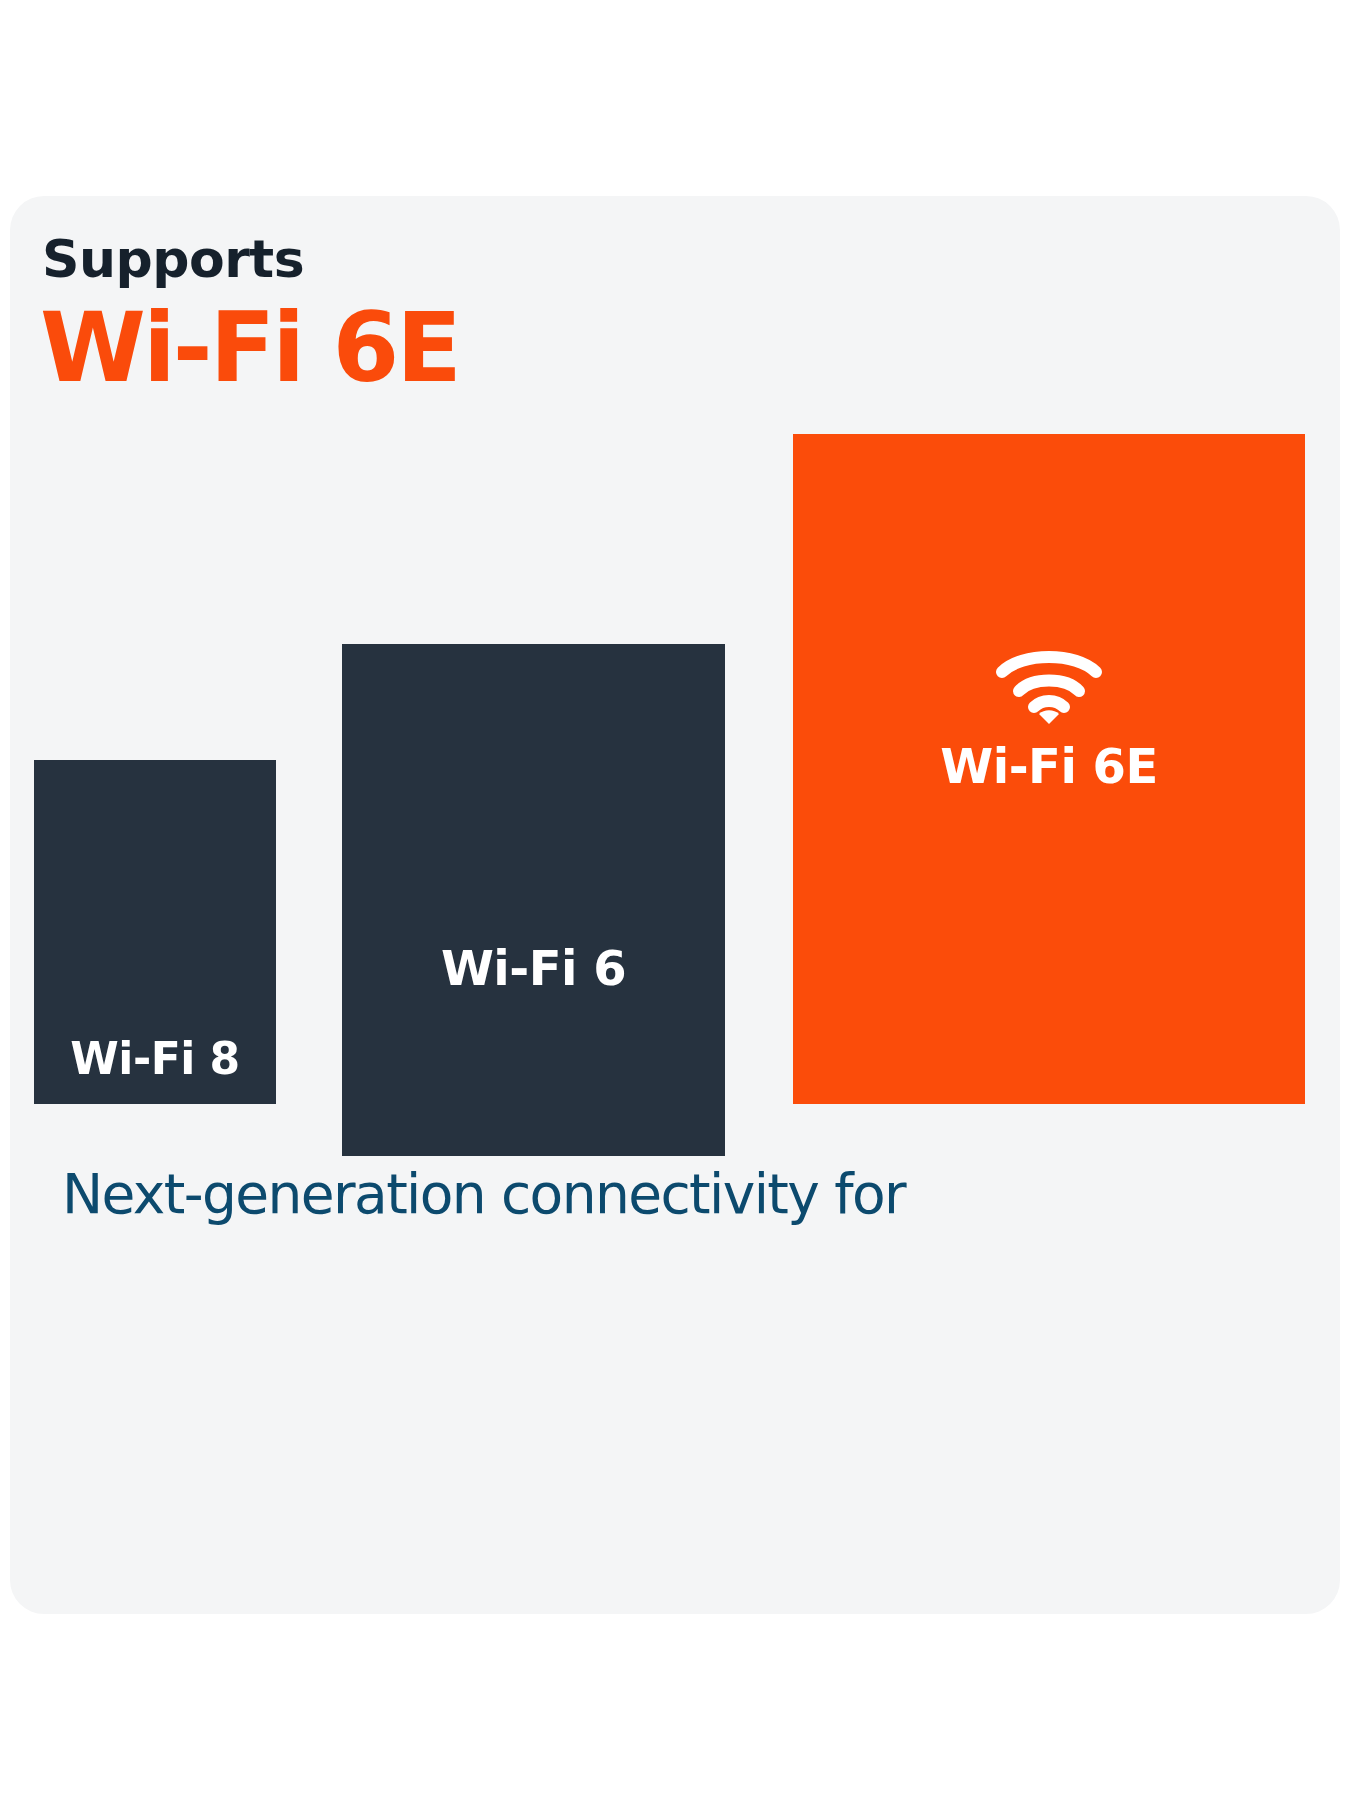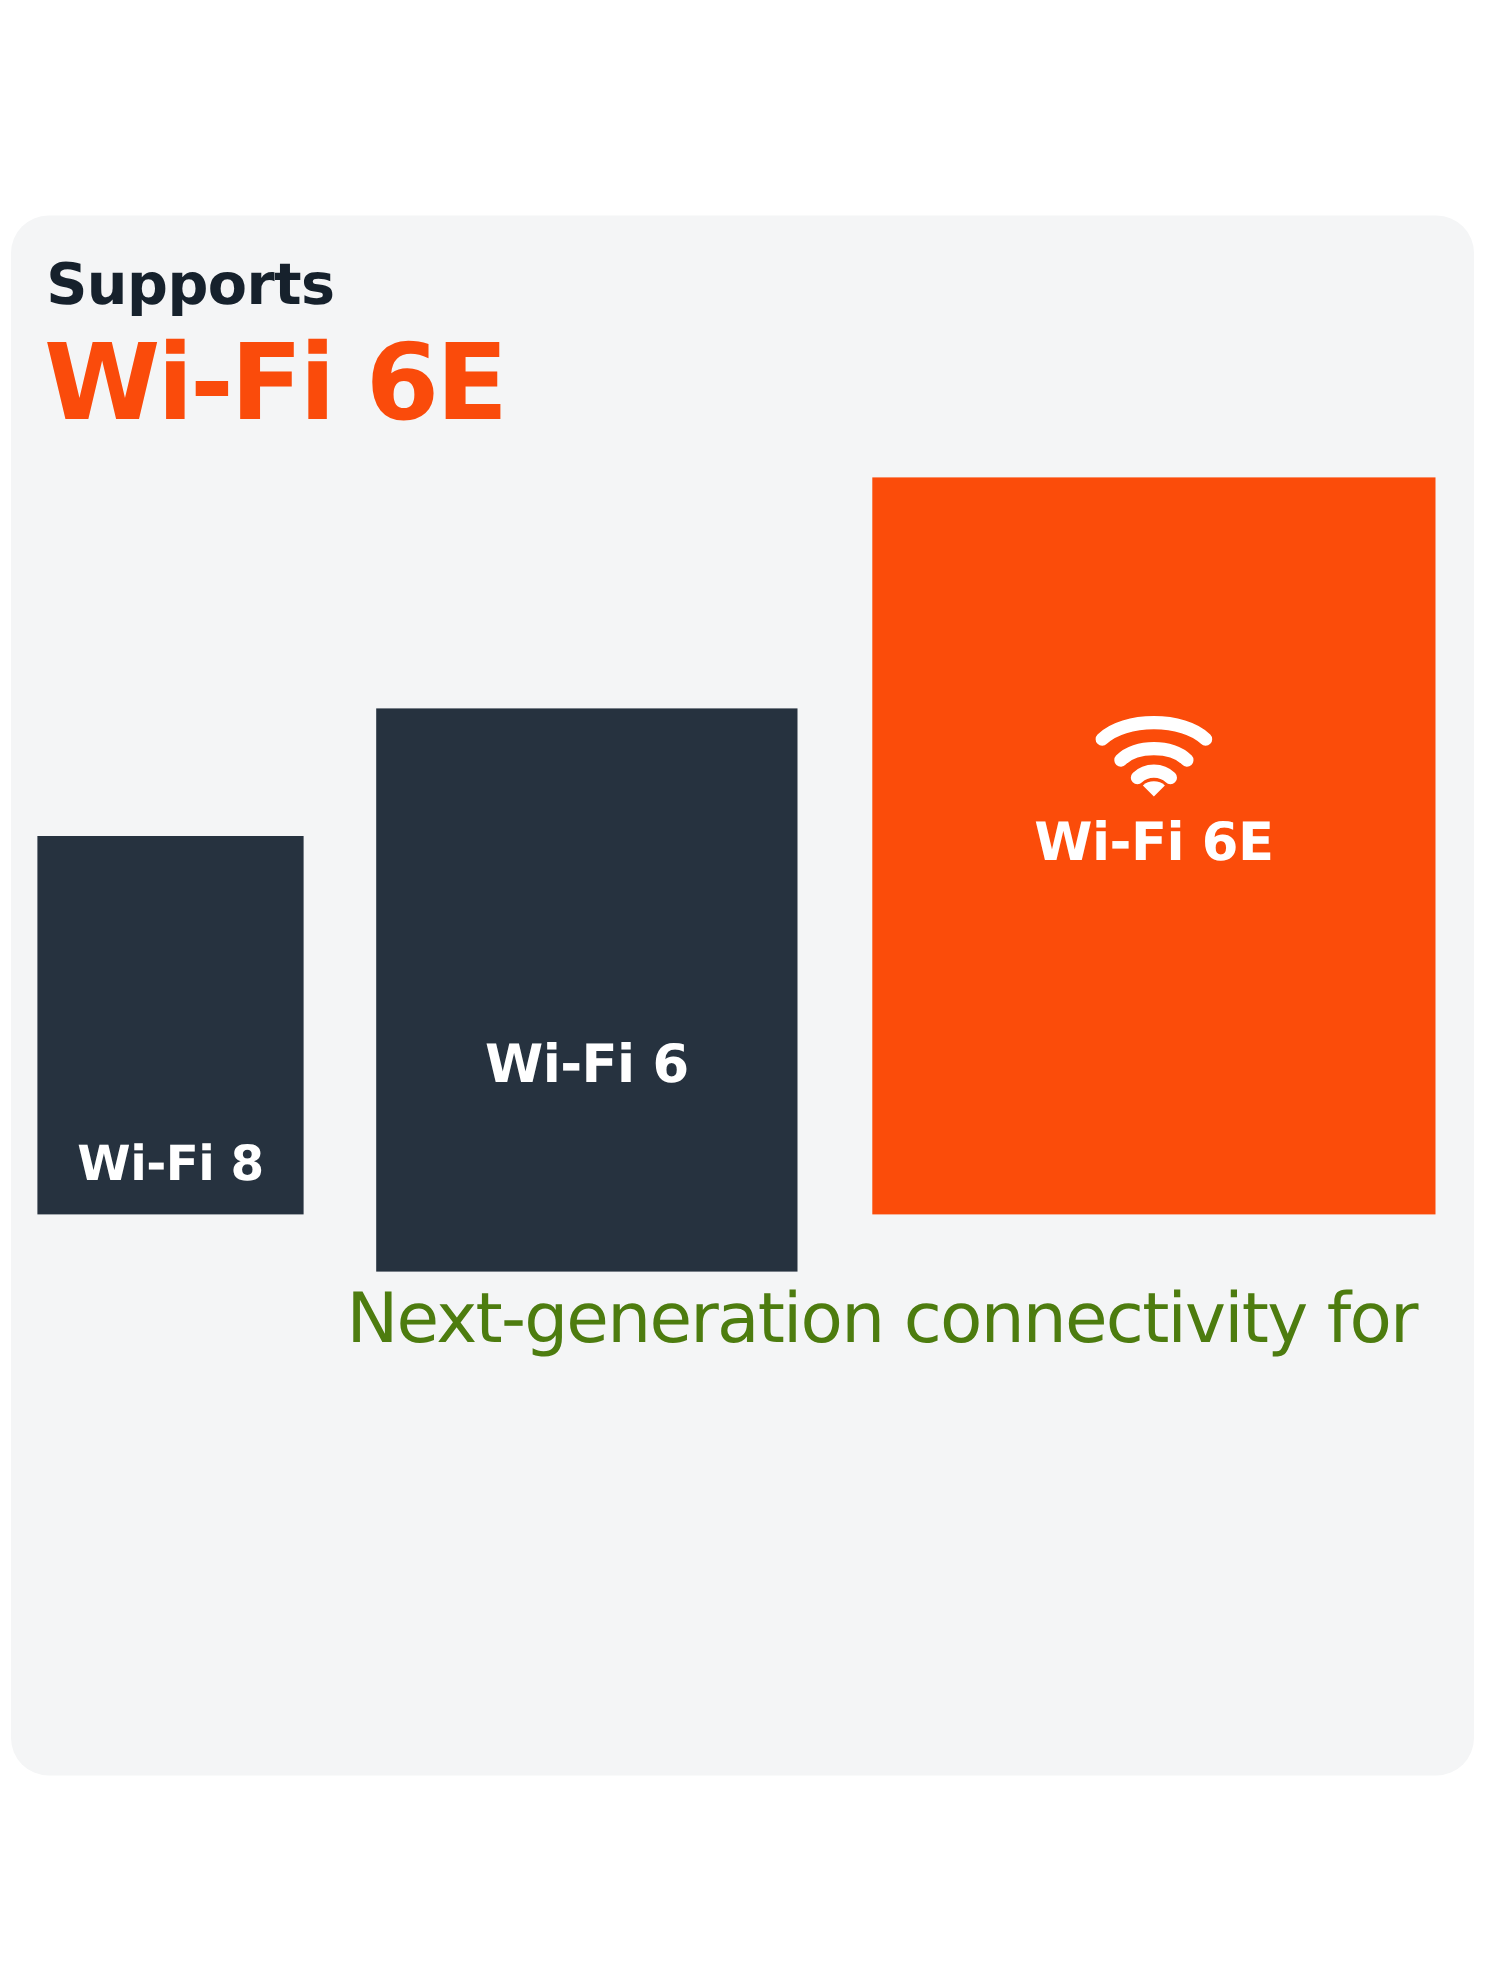--- a/index.html
+++ b/index.html
@@ -133,27 +133,27 @@
     width: 110px;
     height: 82px;
   }
   .wifi-icon svg { display: block; width: 110px; height: 82px; }
 
   .caption {
     position: absolute;
     left: 0;
     right: 0;
     top: 965px;
-    text-align: right;
+    text-align: left;
     font-family: "DejaVu Sans", sans-serif;
     font-weight: normal;
-    font-size: 63px;
+    font-size: 55px;
     line-height: 1.22;
     letter-spacing: -1.6px;
-    color: #4d7c0f;
+    color: #0c4a6e;
     padding: 0 52px;
     box-sizing: border-box;
   }
   .caption-line { display: block; }
 </style>
 </head>
 <body>
 
 <div class="canvas">
   <div class="card">

